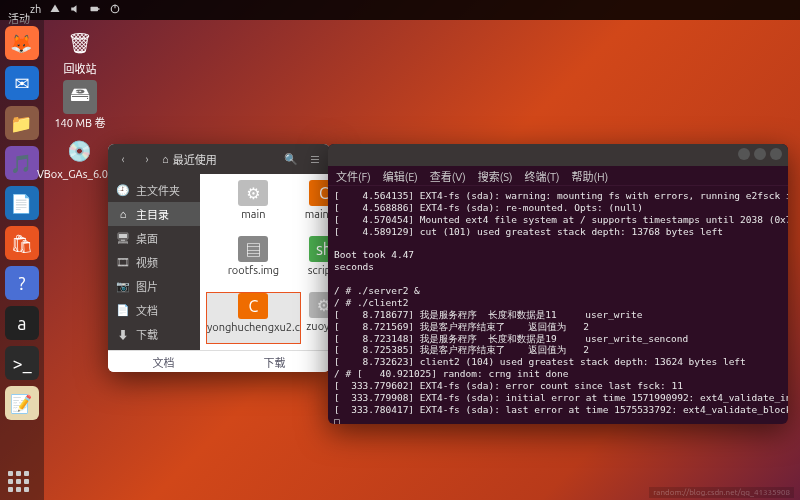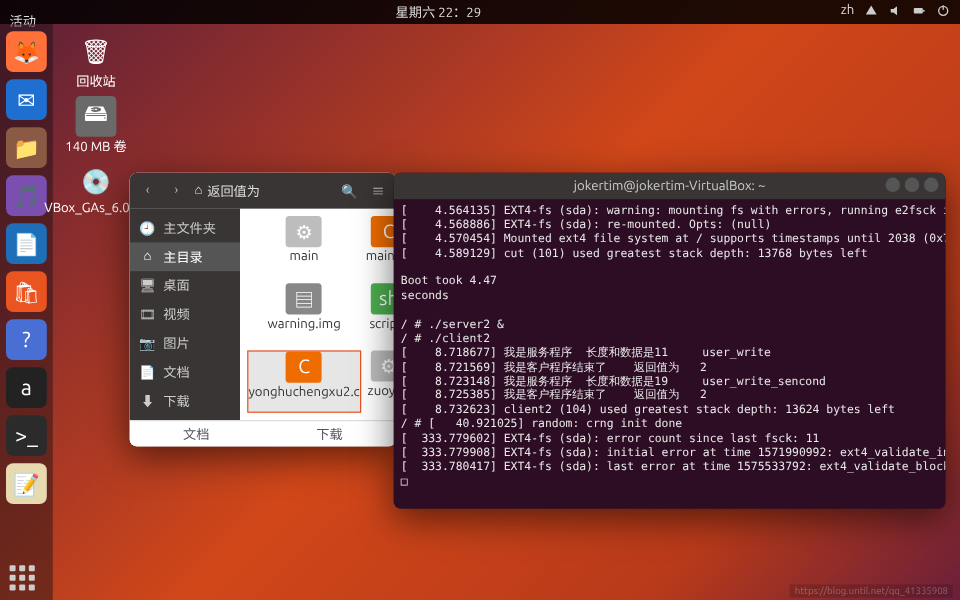--- a/index.html
+++ b/index.html
@@ -41,21 +41,20 @@
   .term-ctrl span{width:12px;height:12px;border-radius:50%;background:#555;}
   .term-menu{height:20px;background:#2d0d24;display:flex;align-items:center;gap:12px;padding:0 8px;color:#ccc;font-size:10px;border-bottom:1px solid #3a1530;}
   .term-body{flex:1;padding:4px 6px;font-family:"DejaVu Sans Mono",monospace;font-size:9.5px;line-height:1.25;color:#e8e8e8;white-space:pre;overflow:hidden;}
   .watermark{position:absolute;right:6px;bottom:2px;font-size:8px;color:rgba(255,255,255,.28);background:rgba(0,0,0,.15);padding:1px 4px;}
 </style>
 </head>
 <body>
 
 <div class="top-panel">
   <div class="tp-left">活动</div>
-  <div class="tp-center">星期六 22：29</div>
   <div class="tp-right">
     <span>zh</span>
     <span><svg viewBox="0 0 16 16">
           <path d="M8 2l6 10H2z"></path>
         </svg></span>
     <span><svg viewBox="0 0 16 16">
           <path d="M3 6h3l4-3v10l-4-3H3z"></path>
         </svg></span>
     <span><svg viewBox="0 0 16 16">
           <rect x="2" y="5" width="10" height="6" rx="1"></rect>
@@ -106,21 +105,21 @@
       <div>VBox_GAs_6.0.12</div>
     </div>
   </div>
 
 <div class="fm">
   <div class="fm-header">
     <div class="nav-btn">‹</div>
     <div class="nav-btn">›</div>
     <div class="path">
       <span>⌂</span>
-      <span>返回值为</span>
+      <span>最近使用</span>
     </div>
     <div class="nav-btn">🔍</div>
     <div class="nav-btn">≡</div>
   </div>
   <div class="fm-body">
     <div class="fm-sidebar" id="fm-sb">
         <div class="fm-sb-item">
           <span class="ic">🕘</span>
           <span>主文件夹</span>
         </div>
@@ -154,21 +153,21 @@
         <div class="file">
           <div class="fic" style="background: rgb(189, 189, 189); color: rgb(255, 255, 255);">⚙</div>
           <div>main</div>
         </div>
         <div class="file">
           <div class="fic" style="background: rgb(239, 108, 0); color: rgb(255, 255, 255);">C</div>
           <div>main.cp</div>
         </div>
         <div class="file">
           <div class="fic" style="background: rgb(136, 136, 136); color: rgb(255, 255, 255);">▤</div>
-          <div>warning.img</div>
+          <div>rootfs.img</div>
         </div>
         <div class="file">
           <div class="fic" style="background: rgb(76, 175, 80); color: rgb(255, 255, 255);">sh</div>
           <div>scripts</div>
         </div>
         <div class="file sel">
           <div class="fic" style="background: rgb(239, 108, 0); color: rgb(255, 255, 255);">C</div>
           <div>yonghuchengxu2.c</div>
         </div>
         <div class="file">
@@ -178,27 +177,34 @@
       </div>
   </div>
   <div class="fm-status">
     <span>文档</span>
     <span>下载</span>
   </div>
 </div>
 
 <div class="term">
   <div class="term-title">
-    <span>jokertim@jokertim-VirtualBox: ~</span>
     <div class="term-ctrl">
       <span></span>
       <span></span>
       <span></span>
     </div>
   </div>
+  <div class="term-menu" id="term-menu">
+      <span>文件(F)</span>
+      <span>编辑(E)</span>
+      <span>查看(V)</span>
+      <span>搜索(S)</span>
+      <span>终端(T)</span>
+      <span>帮助(H)</span>
+    </div>
   <div class="term-body" id="term-body">[    4.564135] EXT4-fs (sda): warning: mounting fs with errors, running e2fsck is recommended
 [    4.568886] EXT4-fs (sda): re-mounted. Opts: (null)
 [    4.570454] Mounted ext4 file system at / supports timestamps until 2038 (0x7fffffff)
 [    4.589129] cut (101) used greatest stack depth: 13768 bytes left
 
 Boot took 4.47
 seconds
 
 / # ./server2 &amp;
 / # ./client2
@@ -207,13 +213,13 @@
 [    8.723148] 我是服务程序  长度和数据是19     user_write_sencond
 [    8.725385] 我是客户程序结束了    返回值为   2
 [    8.732623] client2 (104) used greatest stack depth: 13624 bytes left
 / # [   40.921025] random: crng init done
 [  333.779602] EXT4-fs (sda): error count since last fsck: 11
 [  333.779908] EXT4-fs (sda): initial error at time 1571990992: ext4_validate_inode_bitmap:100
 [  333.780417] EXT4-fs (sda): last error at time 1575533792: ext4_validate_block_bitmap:376
 □</div>
 </div>
 
-<div class="watermark">https://blog.until.net/qq_41335908</div>
+<div class="watermark">random://blog.csdn.net/qq_41335908</div>
 
 </body></html>

